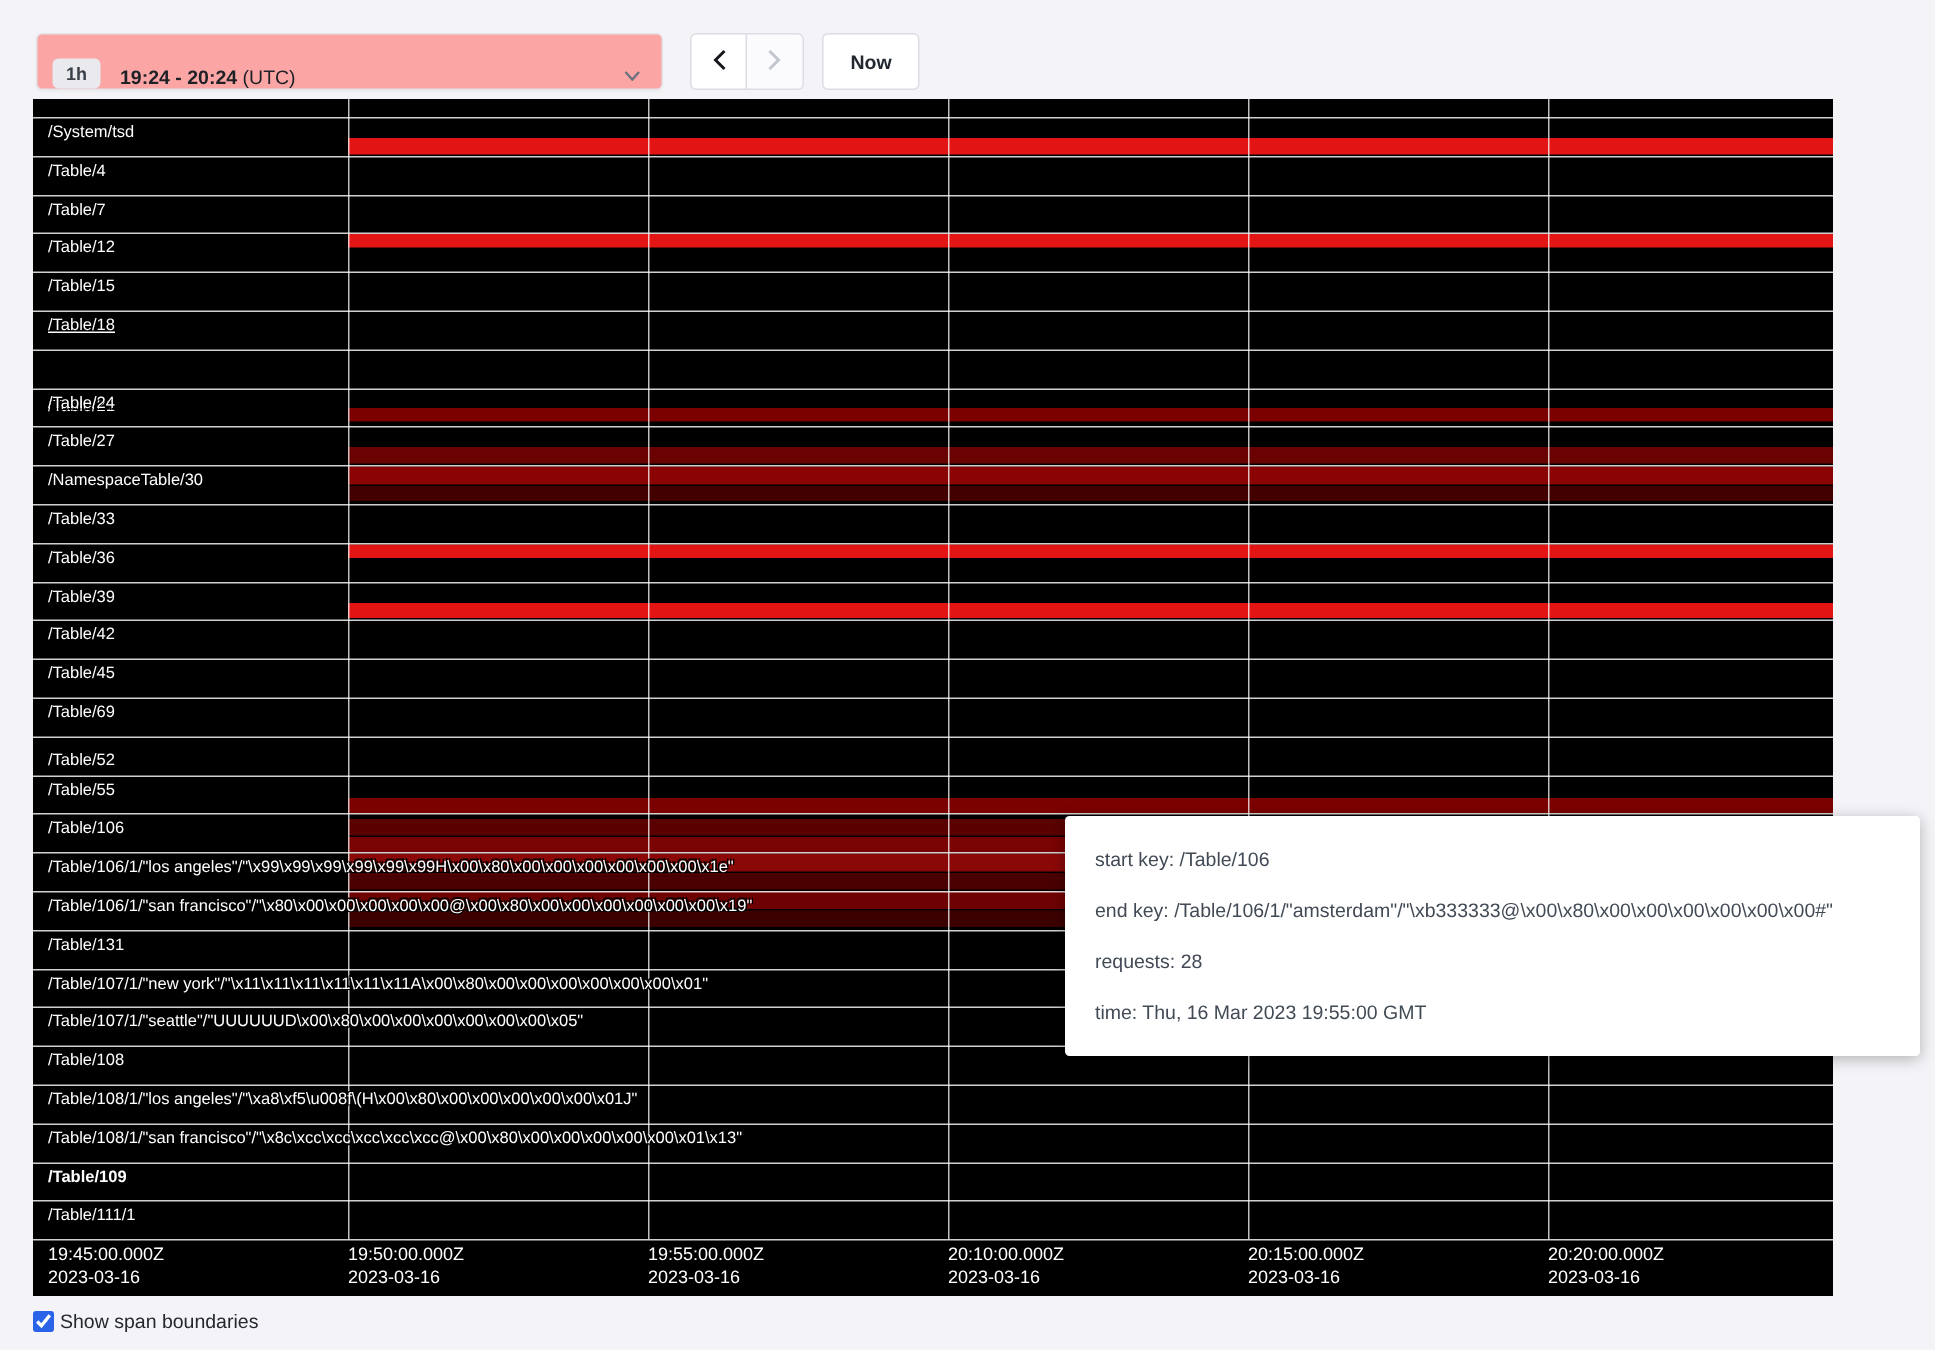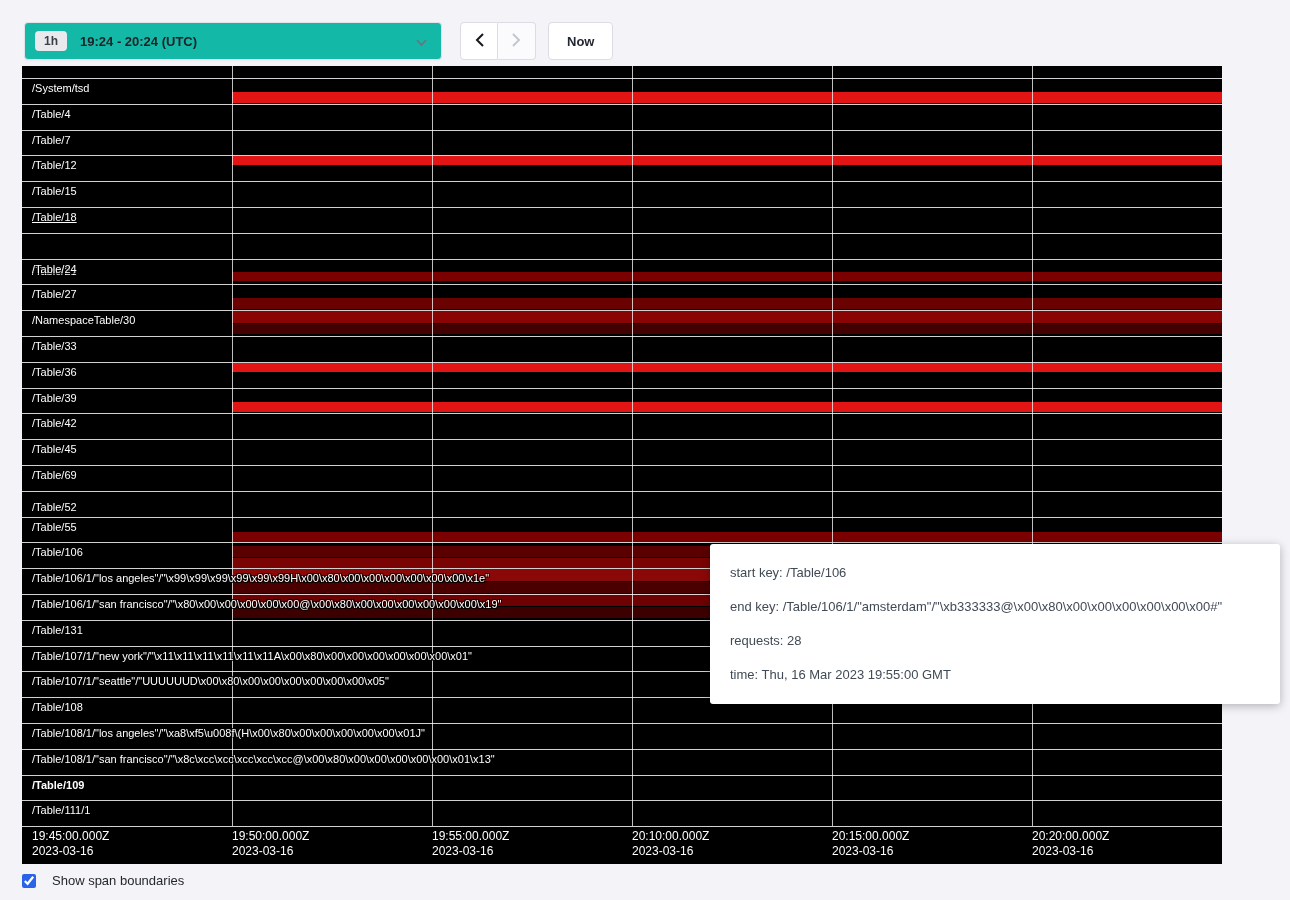--- a/index.html
+++ b/index.html
@@ -7,31 +7,31 @@
   body {
     width: 1290px; height: 900px;
     background: #f4f4f8;
     font-family: "Liberation Sans", sans-serif;
     overflow: hidden;
   }
 
   
   .toolbar { display: flex; align-items: center; padding: 20px 0 0 24px; height: 62px; }
   .time-picker {
-    width: 418px; height: 38px; background: #14b8a6;
+    width: 418px; height: 38px; background: #fca5a5;
     border: 1px solid #e3e3ea; border-radius: 4px;
-    display: flex; align-items: center; padding: 0 14px 0 10px;
+    display: flex; align-items: flex-end; padding: 0 14px 0 10px;
     cursor: pointer; box-shadow: 0 1px 2px rgba(0,0,0,0.04);
   }
   .duration-badge {
     background: #e9e9ee; color: #3a3f48; font-size: 12px; font-weight: 700;
     padding: 3px 9px; border-radius: 4px; margin-right: 13px;
   }
   .range-label { font-size: 13px; color: #1e2126; font-weight: 700; }
-  .tz { font-weight: 700; }
+  .tz { font-weight: 400; }
   .picker-spacer { flex: 1; }
   .btn-group { display: flex; margin-left: 18px; }
   .nav-btn {
     width: 38px; height: 38px; background: #fff; border: 1px solid #dcdce4;
     display: flex; align-items: center; justify-content: center;
     cursor: pointer; padding: 0;
   }
   .nav-btn.prev { border-radius: 4px 0 0 4px; }
   .nav-btn.next { border-radius: 0 4px 4px 0; border-left: none; background: #fbfbfd; cursor: default; }
   .now-btn {
@@ -65,21 +65,21 @@
     position: absolute; left: 688px; top: 478px; width: 570px;
     background: #fff; border-radius: 3px; z-index: 10;
     box-shadow: 0 2px 10px rgba(0,0,0,0.28);
     padding: 12px 20px;
   }
   .tt-line { font-size: 13px; color: #414a55; line-height: 34px; white-space: nowrap; }
 
   
   .footer-row {
     display: flex; align-items: center; margin: 9px 0 0 22px;
-    font-size: 13px; color: #23272e; gap: 12px;
+    font-size: 13px; color: #23272e;
   }
   .footer-row input { width: 14px; height: 14px; margin: 0 4px 0 0; accent-color: #2a63e8; }
 </style>
 </head>
 <body>
 
 <div class="toolbar">
 
   <div class="time-picker">
     <span class="duration-badge">1h</span>

